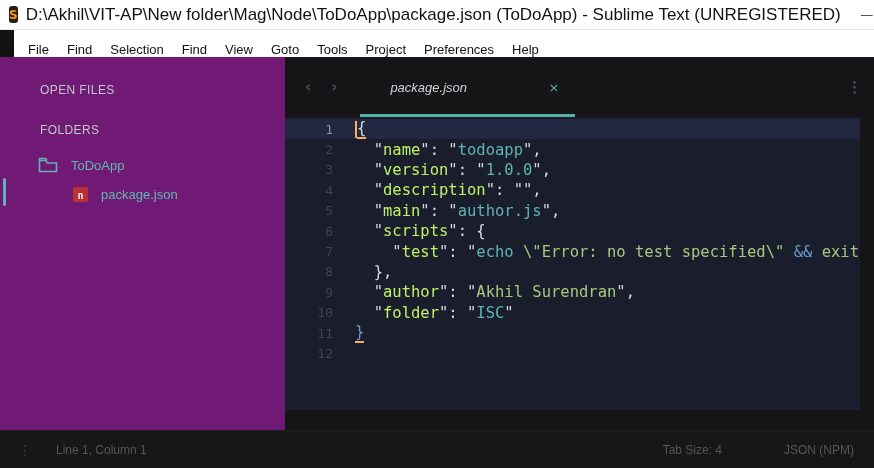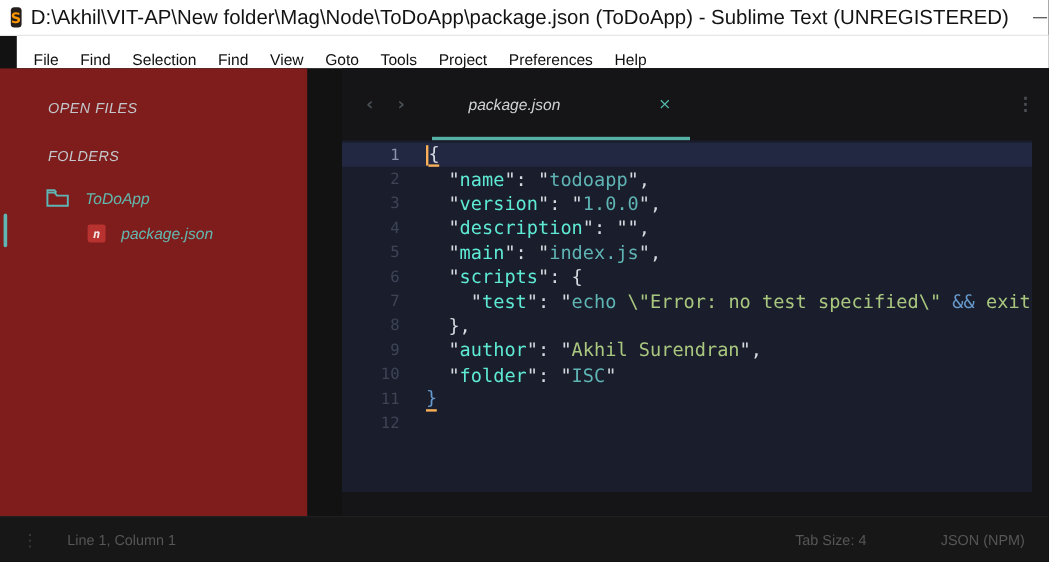--- a/index.html
+++ b/index.html
@@ -34,21 +34,21 @@
   .menubar {
     position:absolute; left:14px; top:30px; width:874px; height:27px;
     background:#ffffff; display:flex; align-items:flex-end; padding-left:5px;
   }
   .menu-item { font-size:13px; color:#111; padding:0 9px; white-space:nowrap; }
 
   
   .main { position:absolute; left:0; top:57px; width:874px; height:373px; background:#121212; }
 
   
-  .sidebar { position:absolute; left:0; top:0; width:256px; height:373px; background:#7f1d1d;font-style:italic; }
+  .sidebar { position:absolute; left:0; top:0; width:285px; height:373px; background:#701a75; }
   .side-head {
     color:#c3c7cb; font-size:12px; letter-spacing:0.4px;
     margin:26px 0 0 40px; white-space:nowrap;
   }
   .side-row { display:flex; align-items:center; white-space:nowrap; }
   .row-folder { margin:20px 0 0 38px; }
   .row-file   { margin:14px 0 0 73px; }
   .side-label { color:#62b8ae; font-size:13px; margin-left:13px; }
   .folder-svg { width:20px; height:16px; display:block; }
   .npm-badge {
@@ -90,21 +90,21 @@
     width:48px; flex:0 0 48px; text-align:right; padding-right:0;
     color:#3e4456; font-size:13px; font-family:"DejaVu Sans Mono", monospace;
   }
   .code-row.hl .gutter-num { color:#8b93a8; }
   .code-text {
     font-family:"DejaVu Sans Mono", monospace; font-size:15.5px;
     padding-left:22px; white-space:pre; display:flex; align-items:center;
   }
   .tok { white-space:pre; }
   .tok-w { color:#d5dae0; }
-  .tok-k { color:#5eead4; }
+  .tok-k { color:#bef264; }
   .tok-s { color:#5fb4b4; }
   .tok-g { color:#a9c77f; }
   .tok-b { color:#6699cc; }
   .tok-bm { border-bottom:2px solid #f9ae58; }
   .caret {
     display:inline-block; width:2px; height:17px; background:#f9ae58;
     margin-right:0px; vertical-align:middle;
   }
 
   
@@ -172,21 +172,21 @@
         <span class="tab-close">×</span>
         <span class="tab-underline"></span>
       </div>
       <span class="tab-overflow">⋮</span>
     </div>
     <div class="editor" id="code-area">
         <div class="code-row hl"><span class="gutter-num">1</span><span class="code-text"><span class="caret"></span><span class="tok tok-w tok-bm">{</span></span></div>
         <div class="code-row"><span class="gutter-num">2</span><span class="code-text"><span class="tok tok-w">  "</span><span class="tok tok-k">name</span><span class="tok tok-w">": "</span><span class="tok tok-s">todoapp</span><span class="tok tok-w">",</span></span></div>
         <div class="code-row"><span class="gutter-num">3</span><span class="code-text"><span class="tok tok-w">  "</span><span class="tok tok-k">version</span><span class="tok tok-w">": "</span><span class="tok tok-s">1.0.0</span><span class="tok tok-w">",</span></span></div>
         <div class="code-row"><span class="gutter-num">4</span><span class="code-text"><span class="tok tok-w">  "</span><span class="tok tok-k">description</span><span class="tok tok-w">": "</span><span class="tok tok-w">",</span></span></div>
-        <div class="code-row"><span class="gutter-num">5</span><span class="code-text"><span class="tok tok-w">  "</span><span class="tok tok-k">main</span><span class="tok tok-w">": "</span><span class="tok tok-s">index.js</span><span class="tok tok-w">",</span></span></div>
+        <div class="code-row"><span class="gutter-num">5</span><span class="code-text"><span class="tok tok-w">  "</span><span class="tok tok-k">main</span><span class="tok tok-w">": "</span><span class="tok tok-s">author.js</span><span class="tok tok-w">",</span></span></div>
         <div class="code-row"><span class="gutter-num">6</span><span class="code-text"><span class="tok tok-w">  "</span><span class="tok tok-k">scripts</span><span class="tok tok-w">": {</span></span></div>
         <div class="code-row"><span class="gutter-num">7</span><span class="code-text"><span class="tok tok-w">    "</span><span class="tok tok-k">test</span><span class="tok tok-w">": "</span><span class="tok tok-s">echo </span><span class="tok tok-g">\"Error: no test specified\"</span><span class="tok tok-w"> </span><span class="tok tok-b">&amp;&amp;</span><span class="tok tok-w"> </span><span class="tok tok-g">exit</span><span class="tok tok-w"> 1",</span></span></div>
         <div class="code-row"><span class="gutter-num">8</span><span class="code-text"><span class="tok tok-w">  },</span></span></div>
         <div class="code-row"><span class="gutter-num">9</span><span class="code-text"><span class="tok tok-w">  "</span><span class="tok tok-k">author</span><span class="tok tok-w">": "</span><span class="tok tok-g">Akhil Surendran</span><span class="tok tok-w">",</span></span></div>
         <div class="code-row"><span class="gutter-num">10</span><span class="code-text"><span class="tok tok-w">  "</span><span class="tok tok-k">folder</span><span class="tok tok-w">": "</span><span class="tok tok-s">ISC</span><span class="tok tok-w">"</span></span></div>
         <div class="code-row"><span class="gutter-num">11</span><span class="code-text"><span class="tok tok-b tok-bm">}</span></span></div>
         <div class="code-row"><span class="gutter-num">12</span><span class="code-text"></span></div>
       </div>
   </div>
 </div>

